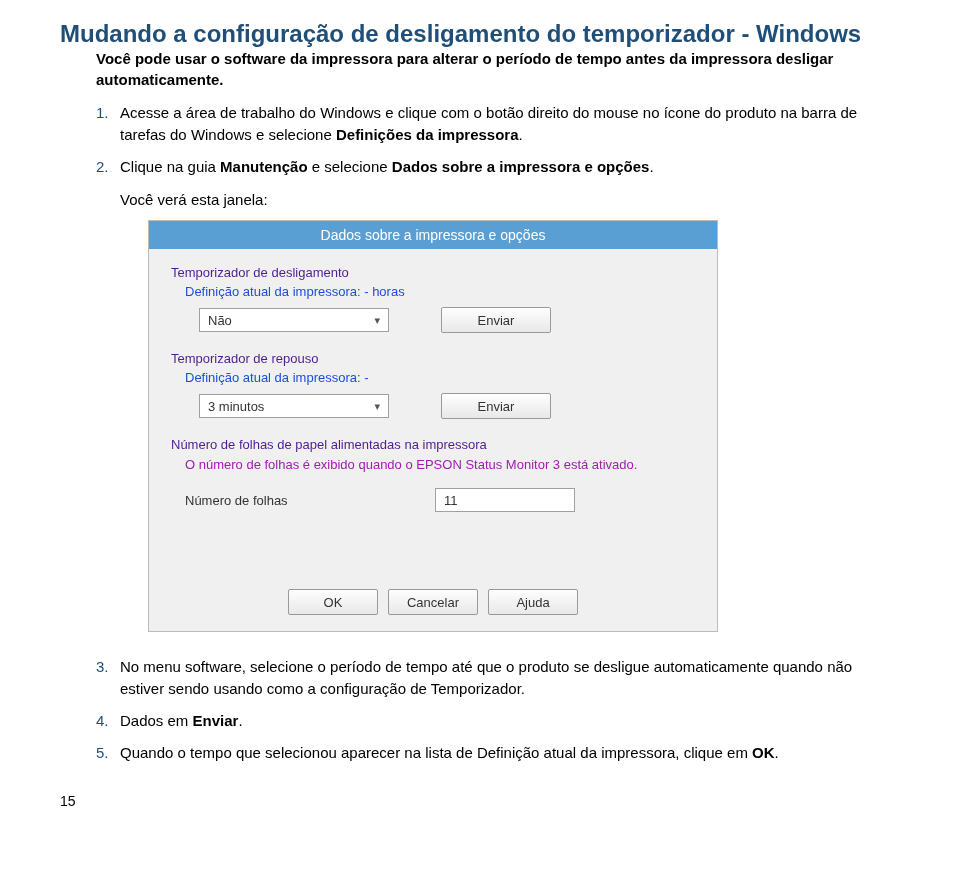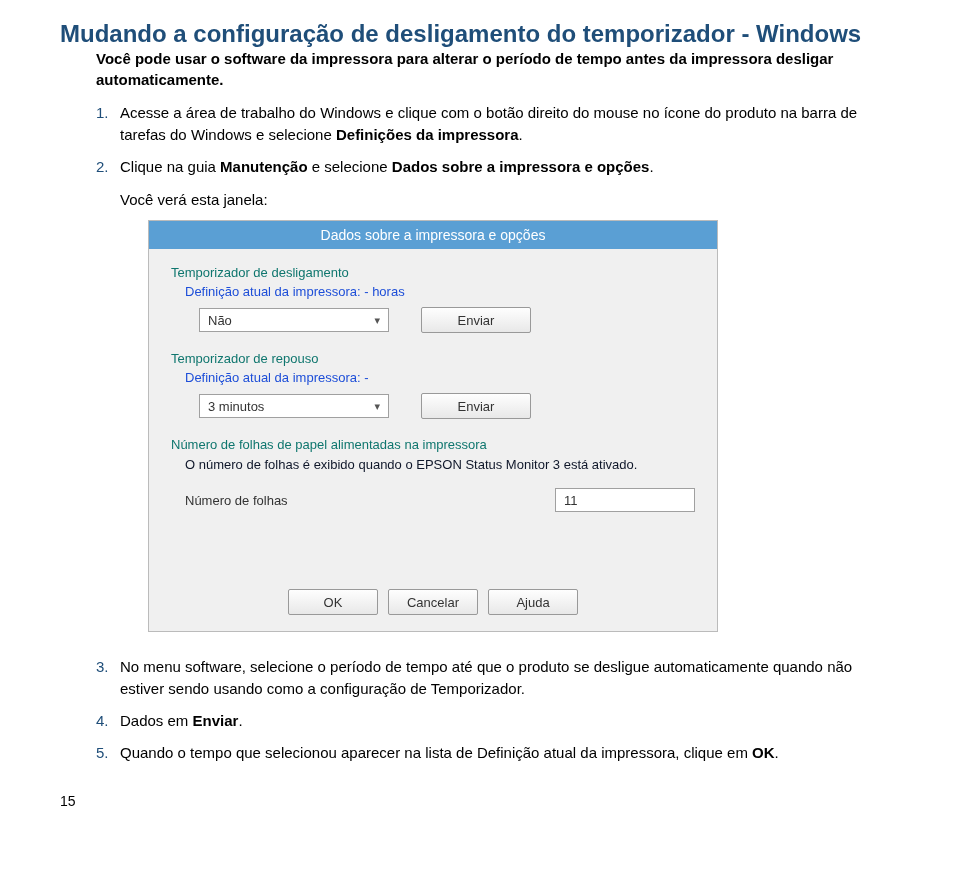--- a/index.html
+++ b/index.html
@@ -63,33 +63,33 @@
     font-size: 14px;
     text-align: center;
   }
   .dialog-body {
     padding: 16px 22px 10px 22px;
     background: #f0f0f0;
     min-height: 330px;
   }
   .section-label {
     font-size: 13px;
-    color: #0f766e;
+    color: #4c1d95;
     margin-bottom: 4px;
   }
   .def-line {
     font-size: 13px;
     color: #1d4ed8;
     margin: 0 0 8px 14px;
   }
   .row-controls {
     display: flex;
     align-items: center;
     margin: 4px 0 18px 28px;
-    gap: 32px;
+    gap: 52px;
   }
   .select-box {
     width: 190px;
     height: 24px;
     border: 1px solid #a0a0a0;
     background: #fff;
     display: flex;
     align-items: center;
     justify-content: space-between;
     padding: 0 8px;
@@ -105,29 +105,28 @@
     border: 1px solid #999;
     background: linear-gradient(#fefefe, #e8e8e8);
     font-size: 13px;
     display: inline-flex;
     align-items: center;
     justify-content: center;
     border-radius: 2px;
   }
   .info-line {
     font-size: 13px;
-    color: #0f172a;
+    color: #a21caf;
     margin: 0 0 14px 14px;
     line-height: 1.4;
   }
   .sheet-row {
     display: flex;
     align-items: center;
     margin: 6px 0 0 14px;
-    justify-content: space-between;
   }
   .sheet-label {
     width: 250px;
     font-size: 13px;
   }
   .sheet-input {
     width: 140px;
     height: 24px;
     border: 1px solid #a0a0a0;
     background: #fff;

